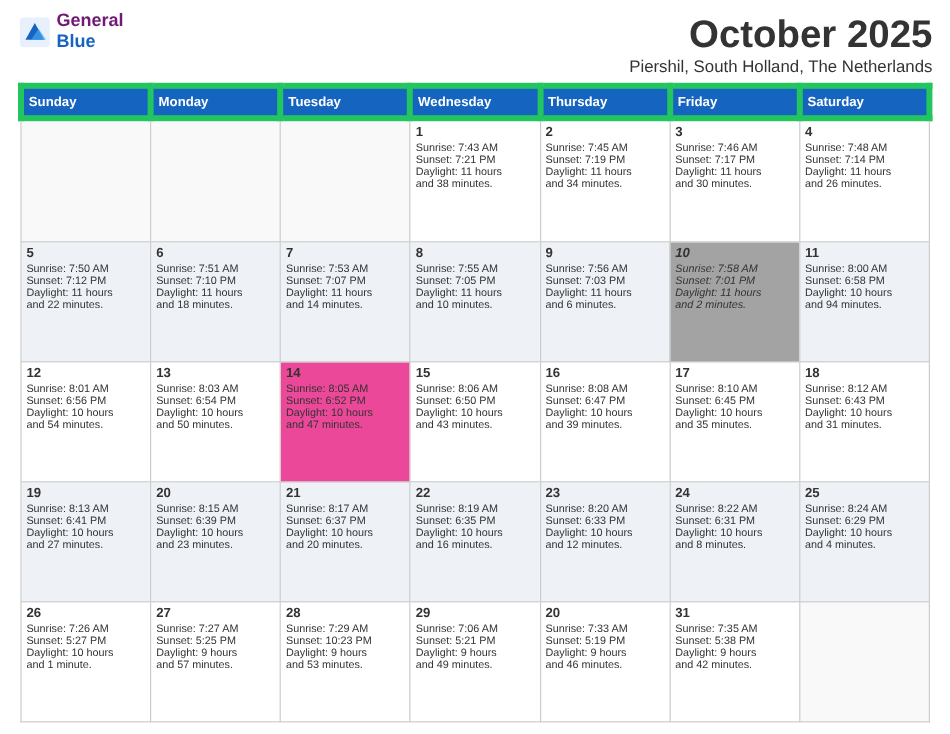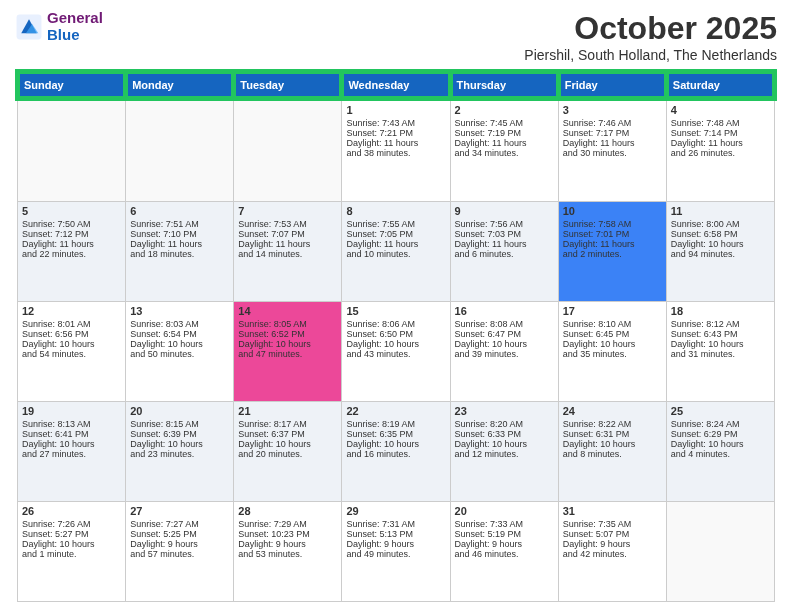--- a/index.html
+++ b/index.html
@@ -196,21 +196,21 @@
             <div>Daylight: 11 hours</div>
             <div>and 10 minutes.</div>
           </td>
           <td style="background: rgb(238, 242, 247);">
             <span class="day-num">9</span>
             <div>Sunrise: 7:56 AM</div>
             <div>Sunset: 7:03 PM</div>
             <div>Daylight: 11 hours</div>
             <div>and 6 minutes.</div>
           </td>
-          <td style="background: #3b82f6;">
+          <td style="background: #a3a3a3; font-style: italic;">
             <span class="day-num">10</span>
             <div>Sunrise: 7:58 AM</div>
             <div>Sunset: 7:01 PM</div>
             <div>Daylight: 11 hours</div>
             <div>and 2 minutes.</div>
           </td>
           <td style="background: rgb(238, 242, 247);">
             <span class="day-num">11</span>
             <div>Sunrise: 8:00 AM</div>
             <div>Sunset: 6:58 PM</div>
@@ -337,36 +337,36 @@
           </td>
           <td style="background: rgb(255, 255, 255);">
             <span class="day-num">28</span>
             <div>Sunrise: 7:29 AM</div>
             <div>Sunset: 10:23 PM</div>
             <div>Daylight: 9 hours</div>
             <div>and 53 minutes.</div>
           </td>
           <td style="background: rgb(255, 255, 255); margin-top: 43px;">
             <span class="day-num">29</span>
-            <div>Sunrise: 7:31 AM</div>
-            <div>Sunset: 5:13 PM</div>
+            <div>Sunrise: 7:06 AM</div>
+            <div>Sunset: 5:21 PM</div>
             <div>Daylight: 9 hours</div>
             <div>and 49 minutes.</div>
           </td>
           <td style="background: rgb(255, 255, 255);">
             <span class="day-num">20</span>
             <div>Sunrise: 7:33 AM</div>
             <div>Sunset: 5:19 PM</div>
             <div>Daylight: 9 hours</div>
             <div>and 46 minutes.</div>
           </td>
           <td style="background: rgb(255, 255, 255);">
             <span class="day-num">31</span>
             <div>Sunrise: 7:35 AM</div>
-            <div>Sunset: 5:07 PM</div>
+            <div>Sunset: 5:38 PM</div>
             <div>Daylight: 9 hours</div>
             <div>and 42 minutes.</div>
           </td>
           <td class="empty-cell" style="background: rgb(249, 249, 249);"></td>
         </tr>
       </tbody>
   </table>
 </div>
 
 </body></html>

